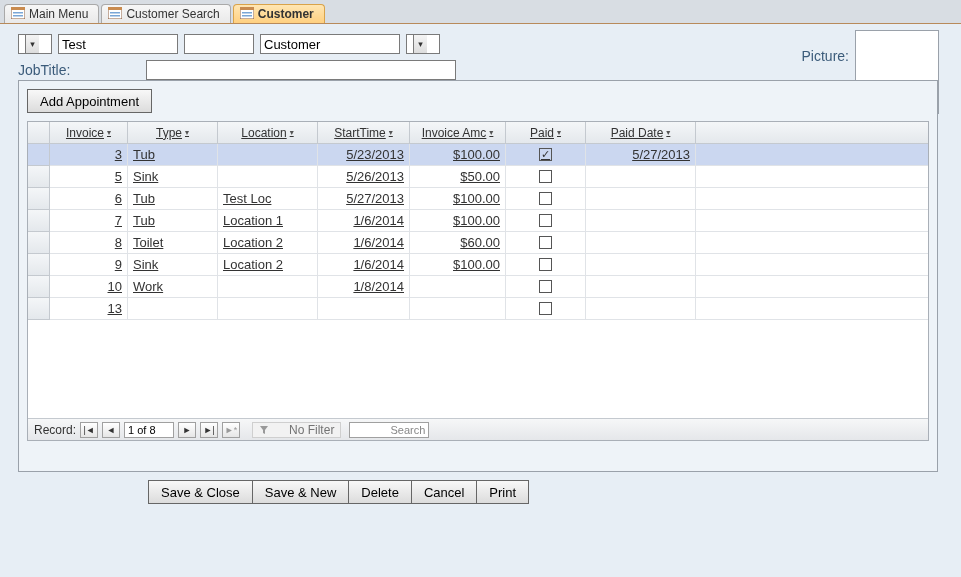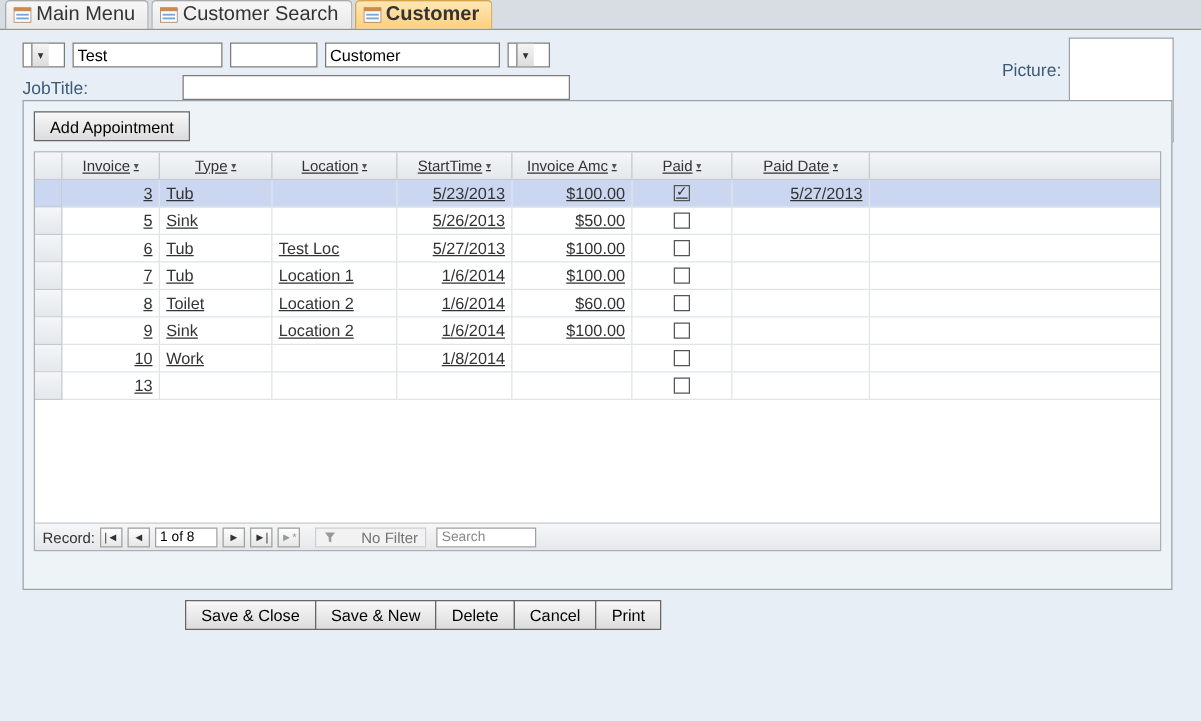--- a/index.html
+++ b/index.html
@@ -17,29 +17,28 @@
   .doc-tabs {
     display: flex;
     align-items: flex-end;
     height: 24px;
     background: #d8dde3;
     border-bottom: 1px solid #b88a5a;
     padding-left: 4px;
   }
   .doc-tab {
     display: flex;
-    align-items: center;
     gap: 4px;
     padding: 2px 10px 2px 6px;
     background: linear-gradient(#f7f7f7,#e9e9e9);
     border: 1px solid #a9a9a9;
     border-bottom: none;
     border-radius: 4px 4px 0 0;
     margin-right: 2px;
-    font-size: 16px;
+    font-size: 12px;
     cursor: pointer;
     color: #333;
   }
   .doc-tab.active {
     background: linear-gradient(#ffe6b3,#ffd080);
     border-color: #d9a34a;
     font-weight: bold;
   }
   .doc-tab .form-ico {
     width: 14px; height: 12px;
@@ -230,20 +229,21 @@
     padding: 0 6px; height:16px;
     background:#f2f2f2;
   }
   .searchfield {
     margin-left: 4px;
     width: 80px; height: 16px;
     border: 1px solid #a0a0a0;
     font-size: 11px;
     padding: 0 3px;
     color: #888;
+    text-align: right;
   }
   
   .bottom-buttons {
     display: flex;
     margin-top: 8px;
     margin-left: 130px;
   }
   .bottom-buttons .btn { border-radius:0; margin-right:-1px; }
 </style>
 </head>

